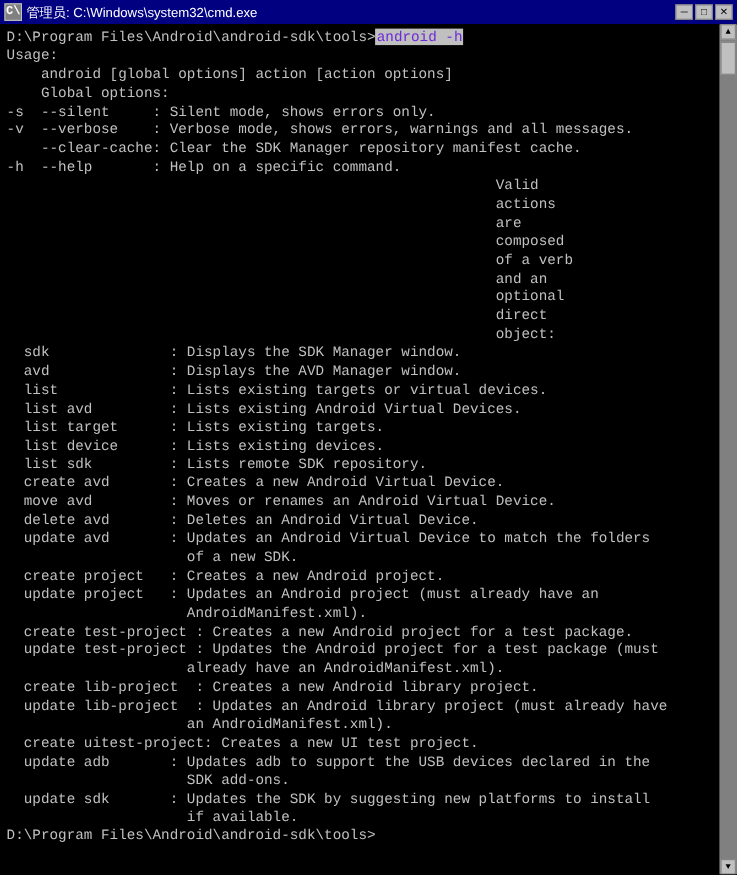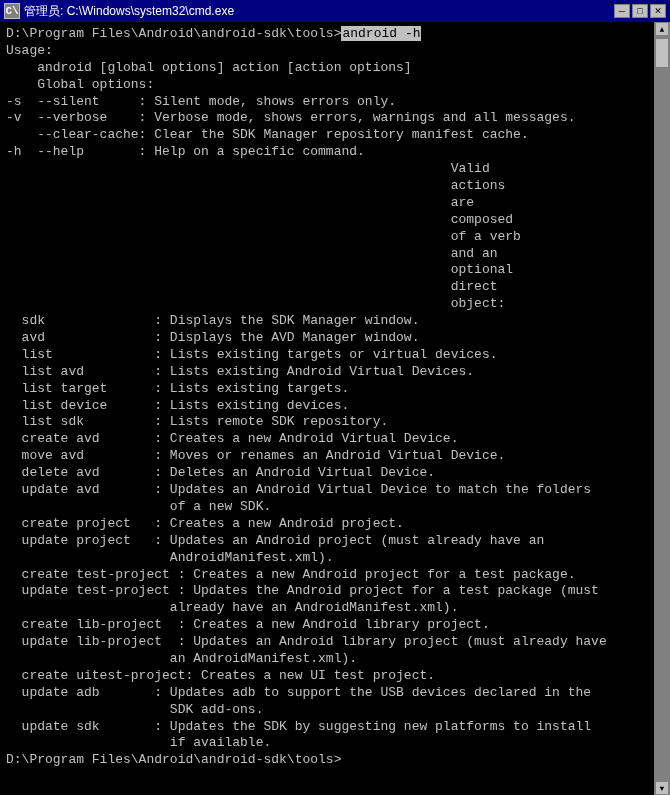--- a/index.html
+++ b/index.html
@@ -103,21 +103,21 @@
 
     #console-text {
       color: #c0c0c0;
       line-height: 1.3;
       white-space: pre;
       font-size: 13px;
     }
 
     .highlighted-cmd {
       background: #c0c0c0;
-      color: #000000;
+      color: #6d28d9;
       padding: 0 1px;
       text-align: right;
     }
   </style>
 </head>
 <body>
 
 <div id="title-bar">
   <div id="title-bar-icon">C\</div>
   <div id="title-text">管理员: C:\Windows\system32\cmd.exe</div>

